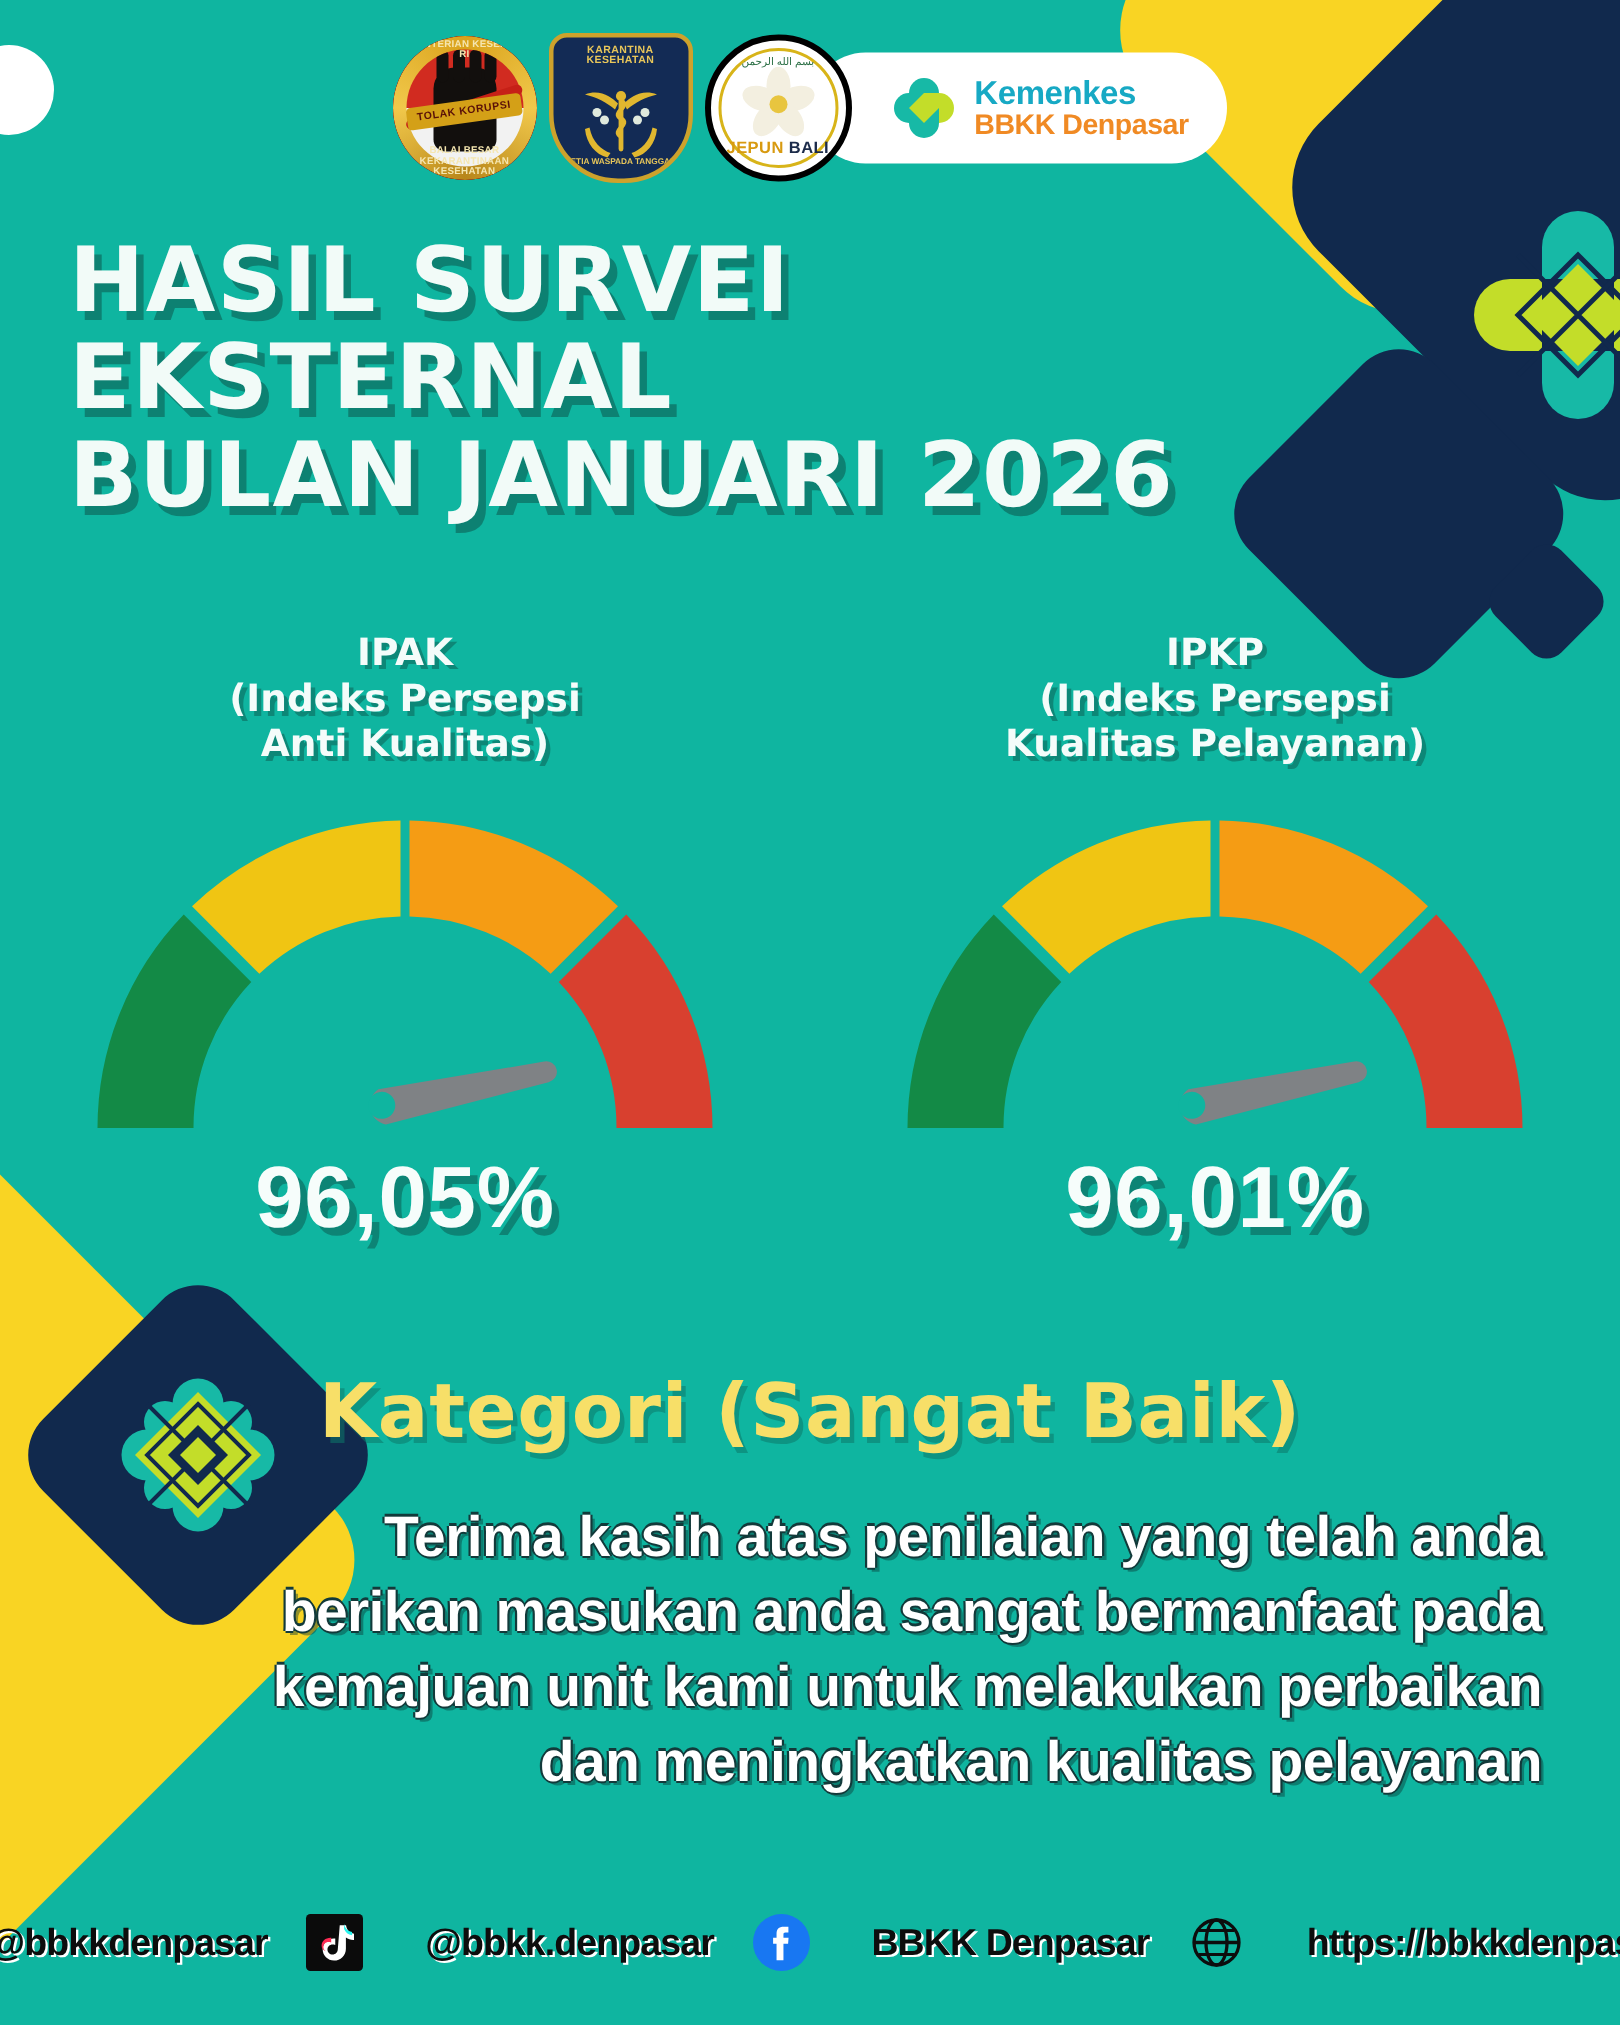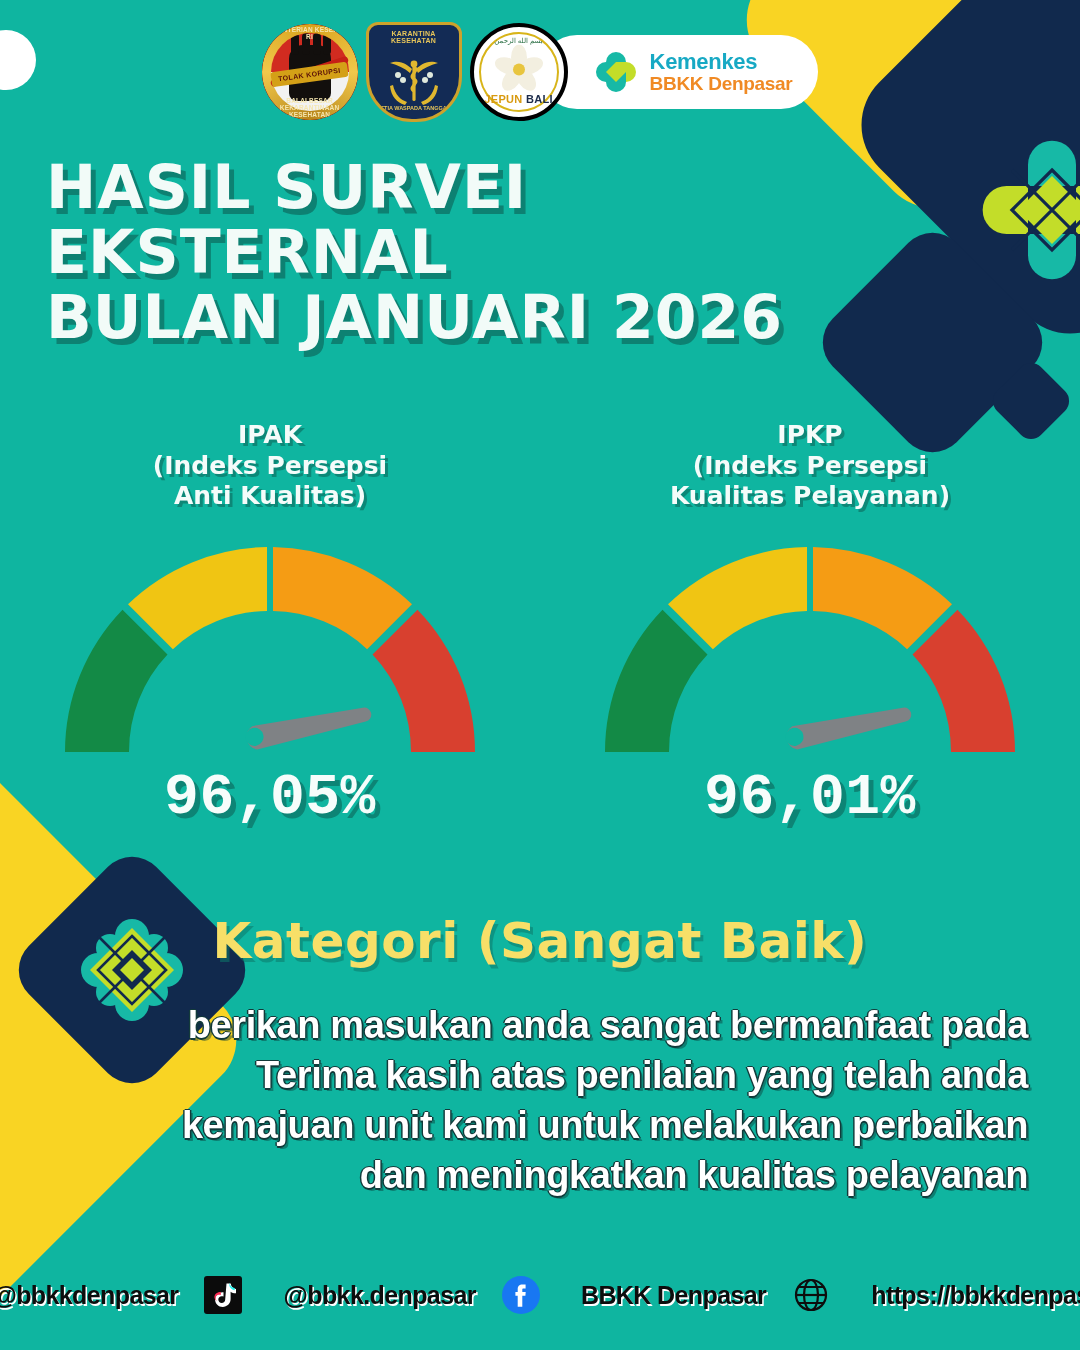--- a/index.html
+++ b/index.html
@@ -162,21 +162,21 @@
   .panels{position:absolute;left:0;right:0;top:420px;display:flex;z-index:5;}
   .panel{flex:1 1 50%;text-align:center;}
   .panel-title{
     font-family:"DejaVu Sans", sans-serif;
     font-weight:bold;font-size:25px;line-height:1.22;color:#f4fcfa;
     text-shadow:3px 3px 0 rgba(13,120,106,0.75);
   }
   .gauge-wrap{margin-top:22px;display:flex;justify-content:center;}
   .value{
     margin-top:6px;
-    font-family:Liberation Mono, monospace;
+    font-family:Liberation Sans, sans-serif;
     font-weight:bold;font-size:58px;color:#f6fdfb;letter-spacing:0.5px;
     text-shadow:5px 5px 0 rgba(13,120,106,0.8);
   }
 
   
   .category{
     position:absolute;left:0;right:0;top:912px;text-align:center;z-index:5;
     font-family:"DejaVu Sans", sans-serif;
     font-weight:bold;font-size:50px;color:#f7df68;letter-spacing:0.5px;
     text-shadow:3px 4px 0 rgba(13,120,106,0.55);
@@ -396,22 +396,22 @@
         </svg>
       </div>
       <div class="value">96,01%</div>
     </div>
 
   </div>
 
   <div class="category">Kategori (Sangat Baik)</div>
 
   <div class="body-copy">
+    <div>Terima kasih atas penilaian yang telah anda</div>
     <div>berikan masukan anda sangat bermanfaat pada</div>
-    <div>Terima kasih atas penilaian yang telah anda</div>
     <div>kemajuan unit kami untuk melakukan perbaikan</div>
     <div>dan meningkatkan kualitas pelayanan</div>
   </div>
 
   <div class="footer">
 
     <div class="fitem">
       <span class="ico ico-ig">
         <span class="sq"></span>
           <span class="cir"></span>

